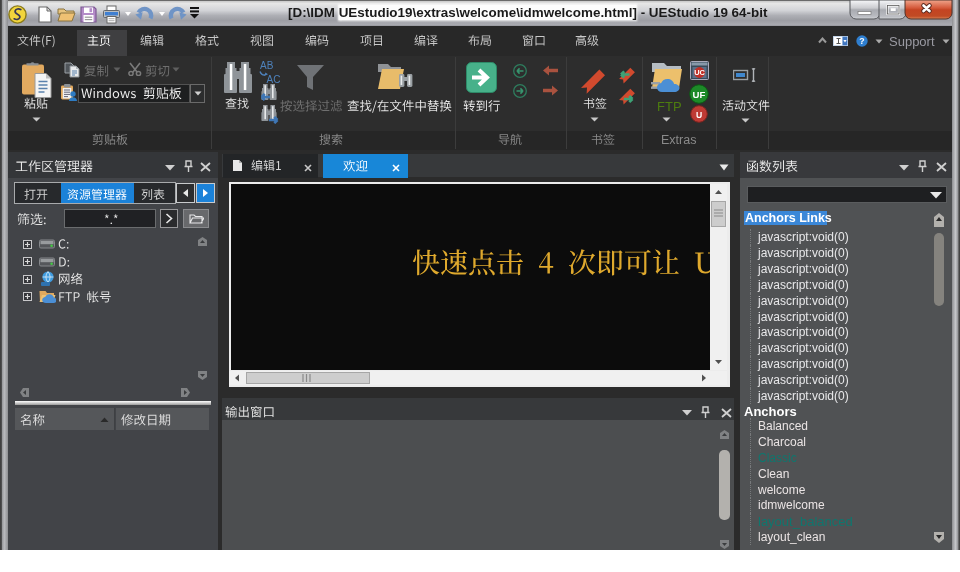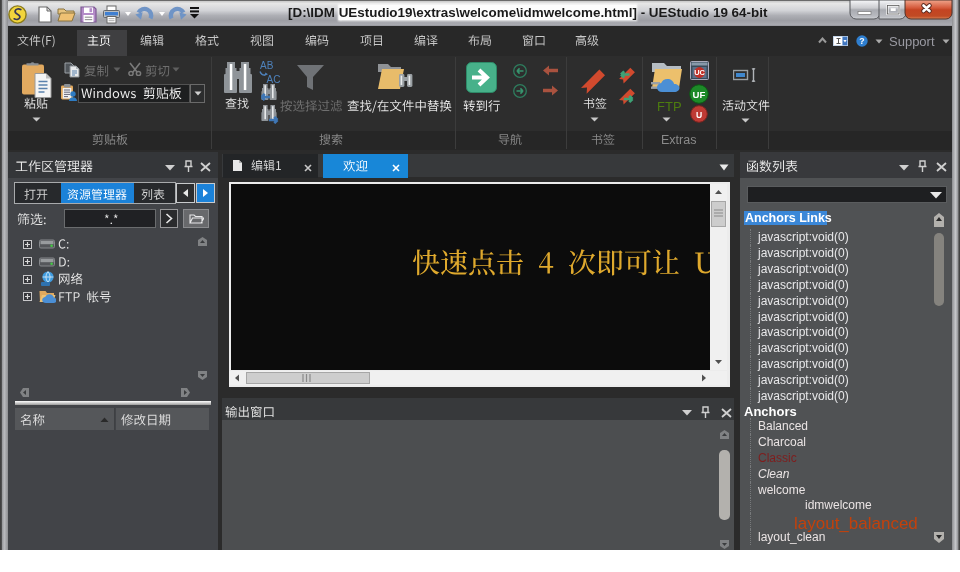--- a/index.html
+++ b/index.html
@@ -606,29 +606,29 @@
 <div class="abs" style="left:750px;top:356px;width:1px;height:16px;border-left:1px dotted #77797b"></div>
 <div class="abs" style="left:758px;top:373.1px;font-size:12px;color:#e8e8ea;font-weight:normal;white-space:pre;">javascript:void(0)</div>
 <div class="abs" style="left:750px;top:372px;width:1px;height:16px;border-left:1px dotted #77797b"></div>
 <div class="abs" style="left:758px;top:389.0px;font-size:12px;color:#e8e8ea;font-weight:normal;white-space:pre;">javascript:void(0)</div>
 <div class="abs" style="left:750px;top:388px;width:1px;height:16px;border-left:1px dotted #77797b"></div>
 <div class="abs" style="left:744px;top:404px;font-size:13px;color:#ffffff;font-weight:bold;white-space:pre;">Anchors</div>
 <div class="abs" style="left:758px;top:419.4px;font-size:12px;color:#eae4e4;font-weight:normal;white-space:pre;text-align:center;">Balanced</div>
 <div class="abs" style="left:750px;top:418px;width:1px;height:16px;border-left:1px dotted #77797b"></div>
 <div class="abs" style="left:758px;top:435.2px;font-size:12px;color:#eae4e4;font-weight:normal;white-space:pre;">Charcoal</div>
 <div class="abs" style="left:750px;top:434px;width:1px;height:16px;border-left:1px dotted #77797b"></div>
-<div class="abs" style="left:758px;top:451.0px;font-size:12px;color:#7f1d1d;font-weight:normal;white-space:pre;text-align:center;">Classic</div>
+<div class="abs" style="left:758px;top:451.0px;font-size:12px;color:#0f766e;font-weight:normal;white-space:pre;text-align:center;">Classic</div>
 <div class="abs" style="left:750px;top:450px;width:1px;height:16px;border-left:1px dotted #77797b"></div>
-<div class="abs" style="left:758px;top:466.79999999999995px;font-size:12px;color:#eae4e4;font-weight:normal;white-space:pre;font-style:italic;">Clean</div>
+<div class="abs" style="left:758px;top:466.79999999999995px;font-size:12px;color:#eae4e4;font-weight:normal;white-space:pre;">Clean</div>
 <div class="abs" style="left:750px;top:466px;width:1px;height:16px;border-left:1px dotted #77797b"></div>
 <div class="abs" style="left:758px;top:482.59999999999997px;font-size:12px;color:#eae4e4;font-weight:normal;white-space:pre;">welcome</div>
 <div class="abs" style="left:750px;top:482px;width:1px;height:16px;border-left:1px dotted #77797b"></div>
-<div class="abs" style="left:758px;top:498.4px;font-size:12px;color:#eae4e4;font-weight:normal;white-space:pre;margin-left:47px;">idmwelcome</div>
+<div class="abs" style="left:758px;top:498.4px;font-size:12px;color:#eae4e4;font-weight:normal;white-space:pre;">idmwelcome</div>
 <div class="abs" style="left:750px;top:497px;width:1px;height:16px;border-left:1px dotted #77797b"></div>
-<div class="abs" style="left:758px;top:514.2px;font-size:17px;color:#c2410c;font-weight:normal;white-space:pre;margin-left:36px;">layout_balanced</div>
+<div class="abs" style="left:758px;top:514.2px;font-size:13px;color:#0f766e;font-weight:normal;white-space:pre;">layout_balanced</div>
 <div class="abs" style="left:750px;top:513px;width:1px;height:16px;border-left:1px dotted #77797b"></div>
 <div class="abs" style="left:758px;top:530.0px;font-size:12px;color:#eae4e4;font-weight:normal;white-space:pre;">layout_clean</div>
 <div class="abs" style="left:750px;top:529px;width:1px;height:16px;border-left:1px dotted #77797b"></div>
 <svg class="abs" style="left:933px;top:212px" width="12" height="16" viewBox="0 0 12 16">
       <path d="M1 15V5l5-4 5 4v10z" fill="#b3b1ad"></path>
       <path d="M3 9l3-4 3 4z" fill="#2a2a2a"></path>
     </svg>
 <div class="abs" style="left:934px;top:233px;width:10px;height:73px;background:#85837e;border-radius:5px"></div>
 <svg class="abs" style="left:933px;top:531px" width="12" height="13" viewBox="0 0 12 13">
       <path d="M1 1v7l5 4 5-4V1z" fill="#b3b1ad"></path>

